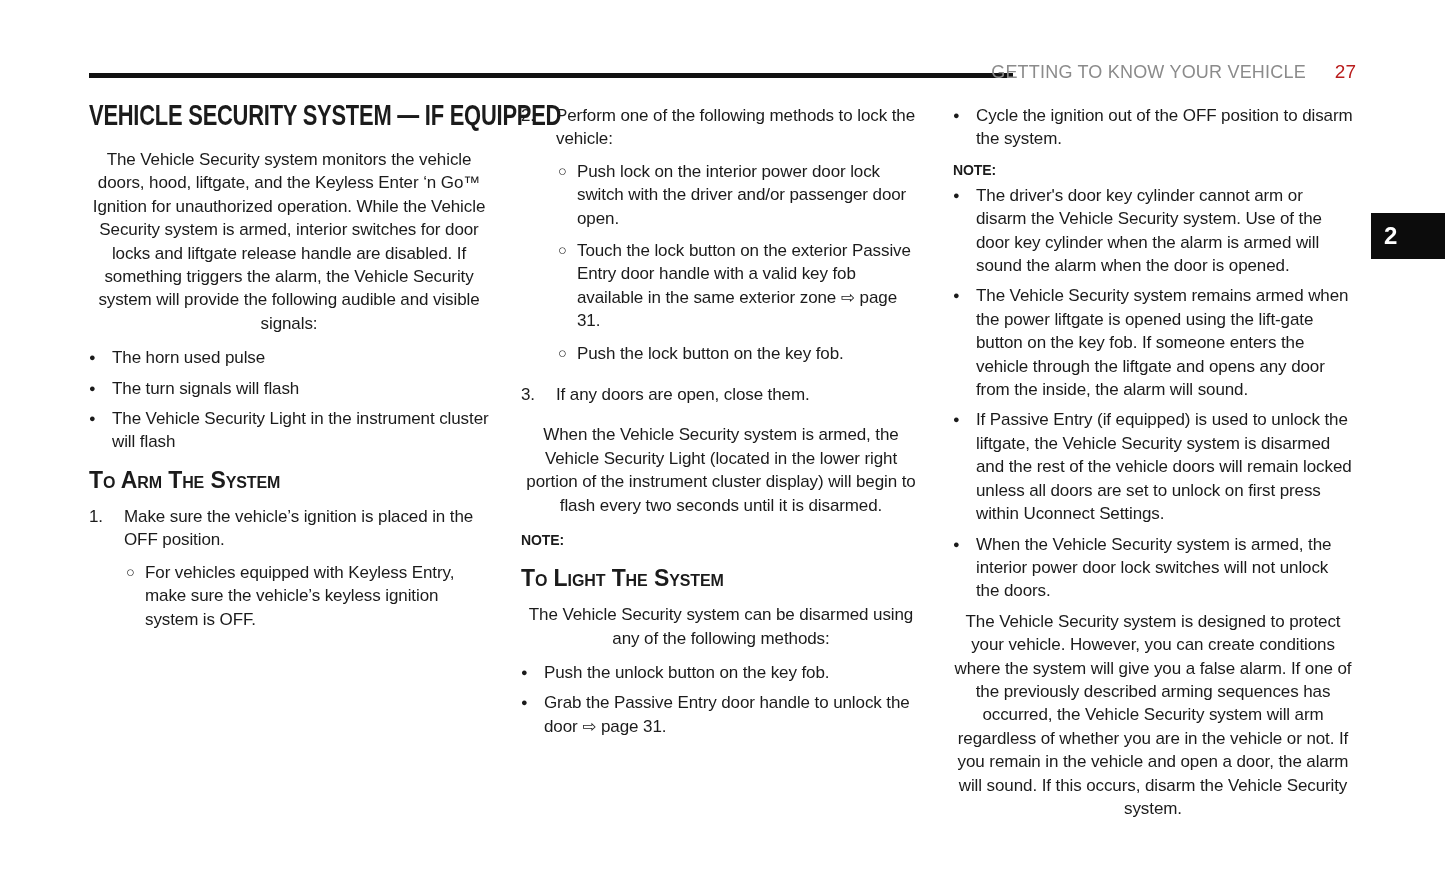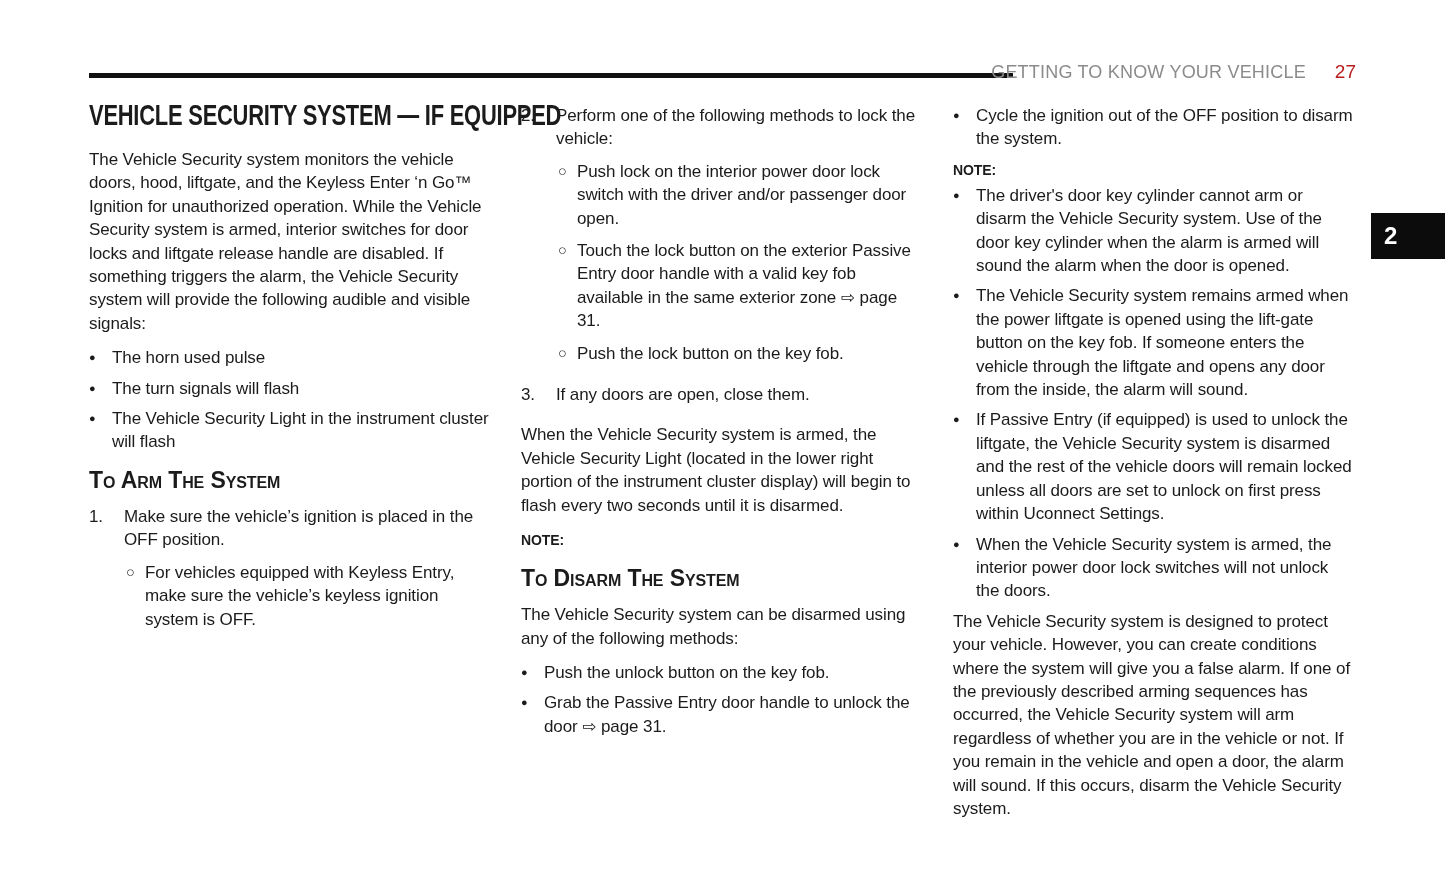--- a/index.html
+++ b/index.html
@@ -48,21 +48,21 @@
     font-size:30px;line-height:32px;font-weight:800;
     letter-spacing:-0.3px;white-space:nowrap;
     transform:scaleX(0.73);transform-origin:0 50%;
     margin:0 0 17px 0;
   }
   .subhead{
     font-variant:small-caps;
     font-size:23px;line-height:27px;font-weight:700;
     margin:13px 0 11px 0;
   }
-  .body-p{margin:0 0 11px 0;}
+  .body-p{margin:0 0 11px 0;text-align:center;}
   .note-label{font-weight:700;font-size:14px;line-height:24px;margin:3px 0 2px 0;}
   .spaced-top{margin-top:17px;}
   
   .bullet-item{display:flex;margin:0 0 7px 0;}
   .bullet-marker{flex:0 0 23px;font-size:11px;}
   .num-item{display:flex;margin:0 0 9px 0;}
   .num{flex:0 0 35px;}
   .num-body{flex:1;}
   .sub-item{display:flex;margin:9px 0 9px 0;padding-left:37px;}
   .sub-marker{flex:0 0 19px;font-size:14.5px;}
@@ -138,21 +138,21 @@
 
     <div class="num-item">
       <span class="num">3.</span>
       <span class="num-body">If any doors are open, close them.</span>
     </div>
 
     <p class="body-p spaced-top">When the Vehicle Security system is armed, the Vehicle Security Light (located in the lower right portion of the instrument cluster display) will begin to flash every two seconds until it is disarmed.</p>
 
     <div class="note-label">NOTE:</div>
 
-    <h2 class="subhead">To Disarm The System</h2>
+    <h2 class="subhead">To Light The System</h2>
     <p class="body-p">The Vehicle Security system can be disarmed using any of the following methods:</p>
 
     <div class="bullet-item">
       <span class="bullet-marker">●</span>
       <span class="item-text">Push the unlock button on the key fob.</span>
     </div>
     <div class="bullet-item">
       <span class="bullet-marker">●</span>
       <span class="item-text">Grab the Passive Entry door handle to unlock the door  ⇨ page 31.</span>
     </div>

